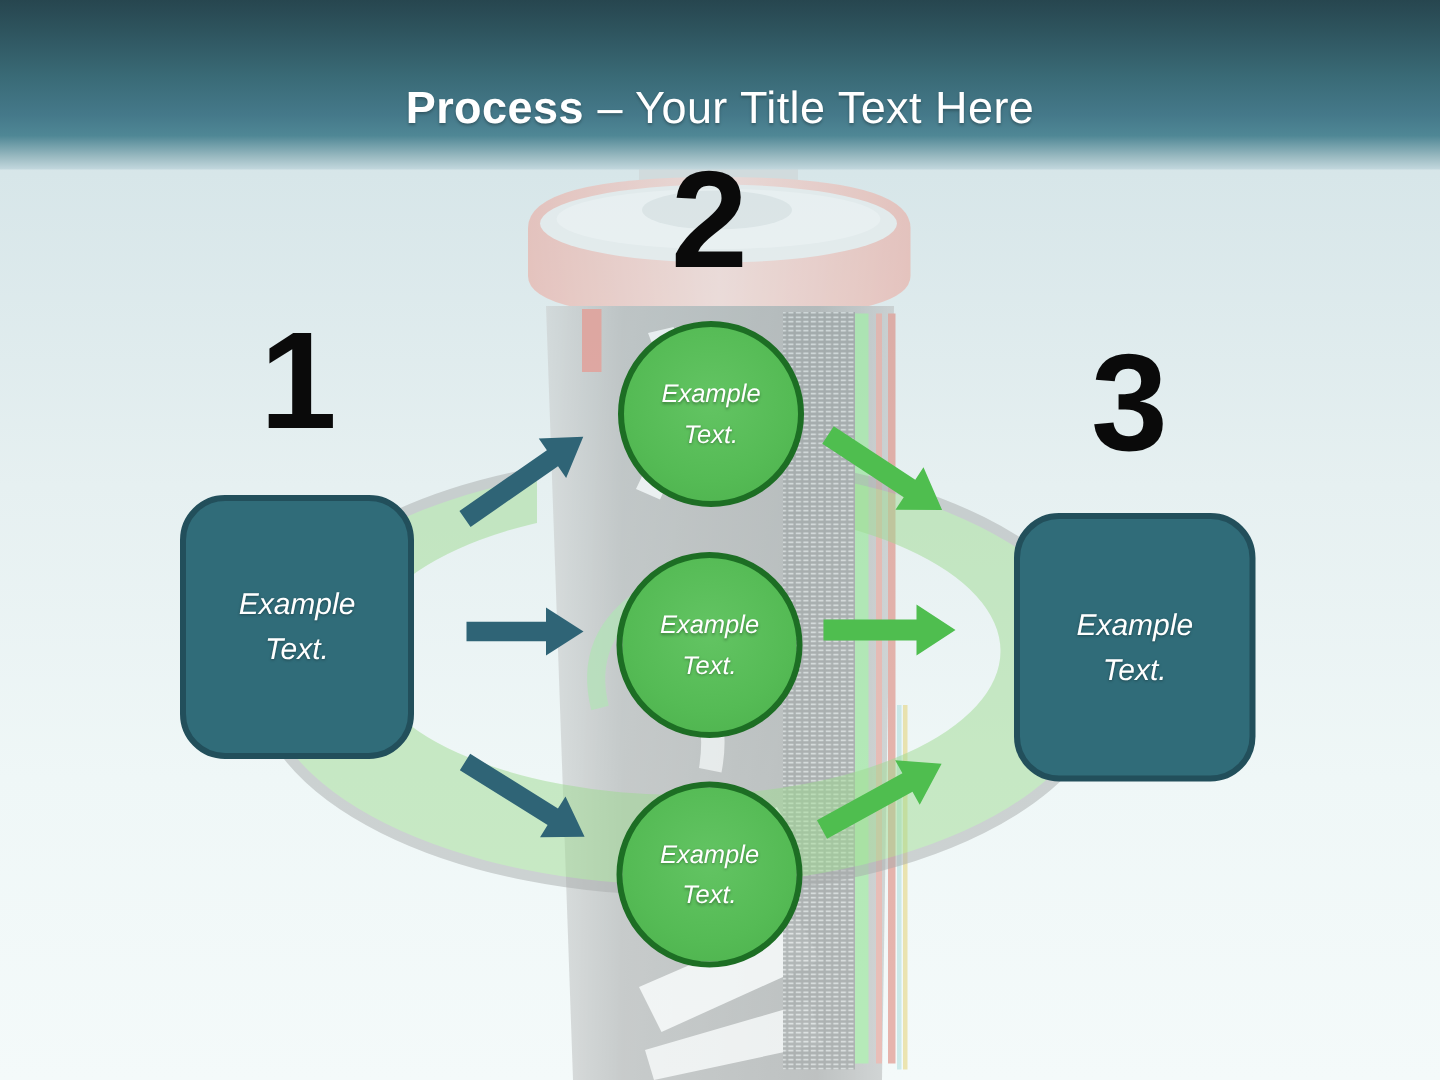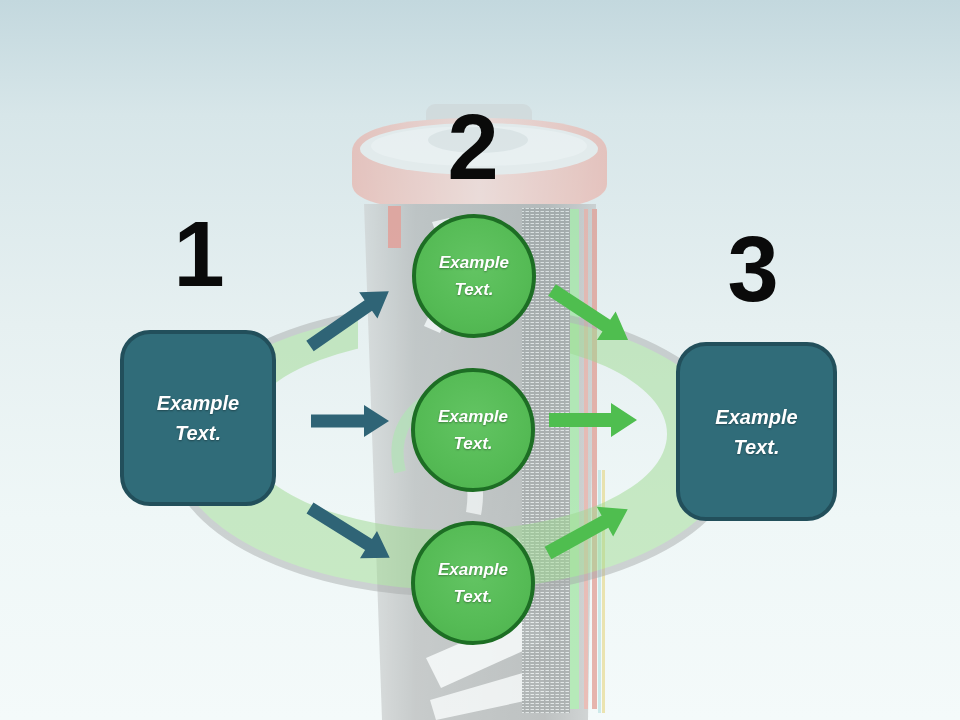--- a/index.html
+++ b/index.html
@@ -33,21 +33,21 @@
     border:4px solid var(--teal-box-border,#224f5b);
     display:flex;align-items:center;justify-content:center;text-align:center;
   }
   .circle{
     position:absolute;z-index:5;width:116px;height:116px;border-radius:50%;
     background:radial-gradient(circle at 50% 42%,#63c463 0%,var(--green-circle,#55bb55) 60%,#4cb04c 100%);
     border:4px solid var(--green-circle-border,#1d6e24);
     display:flex;align-items:center;justify-content:center;text-align:center;
   }
   .shape-label{
-    color:#fff;font-weight:700;font-style:italic;white-space:pre-line;
+    color:#fff;font-weight:400;font-style:italic;white-space:pre-line;
     text-shadow:0 1px 2px rgba(0,0,0,.35);
   }
   .tealbox .shape-label{font-size:20px;line-height:30px;}
   .circle .shape-label{font-size:17px;line-height:27px;}
   .box-1{left:120px;top:330px;width:148px;height:168px;}
   .box-3{left:676px;top:342px;width:153px;height:171px;}
   .circle-1{left:412px;top:214px;}
   .circle-2{left:411px;top:368px;}
   .circle-3{left:411px;top:521px;}
   
@@ -130,20 +130,25 @@
       </g>
     </g>
 
     <g mask="url(#ringMask)" opacity="0.5">
       <ellipse cx="455" cy="450" rx="280" ry="140" fill="none" stroke="#a9adad" stroke-width="14"></ellipse>
       <path fill-rule="evenodd" fill="#9fdb92" d="M175,450 a280,140 0 1,0 560,0 a280,140 0 1,0 -560,0 Z
                M243,434 a212,96 0 1,1 424,0 a212,96 0 1,1 -424,0 Z"></path>
     </g>
   </svg>
 
+  <div class="header">
+    <div class="slide-title">
+      <span class="t-bold">Process</span><span class="t-rest">– Your Title Text Here</span>
+    </div>
+  </div>
 
   <svg class="arrows" width="960" height="720" viewBox="0 0 960 720">
     <g fill="var(--teal-arrow,#2f6476)">
       <path transform="translate(310,346) rotate(-34.8)" d="M0 -6.5 L71 -6.5 L71 -16 L96 0 L71 16 L71 6.5 L0 6.5 Z"></path>
       <path transform="translate(311,421)" d="M0 -6.5 L53 -6.5 L53 -16 L78 0 L53 16 L53 6.5 L0 6.5 Z"></path>
       <path transform="translate(310,508) rotate(32)" d="M0 -6.5 L69 -6.5 L69 -16 L94 0 L69 16 L69 6.5 L0 6.5 Z"></path>
     </g>
     <g fill="var(--green-arrow,#4fbe4f)">
       <path transform="translate(552,290) rotate(33.3)" d="M0 -7 L65 -7 L65 -17 L91 0 L65 17 L65 7 L0 7 Z"></path>
       <path transform="translate(549,420)" d="M0 -7 L62 -7 L62 -17 L88 0 L62 17 L62 7 L0 7 Z"></path>

